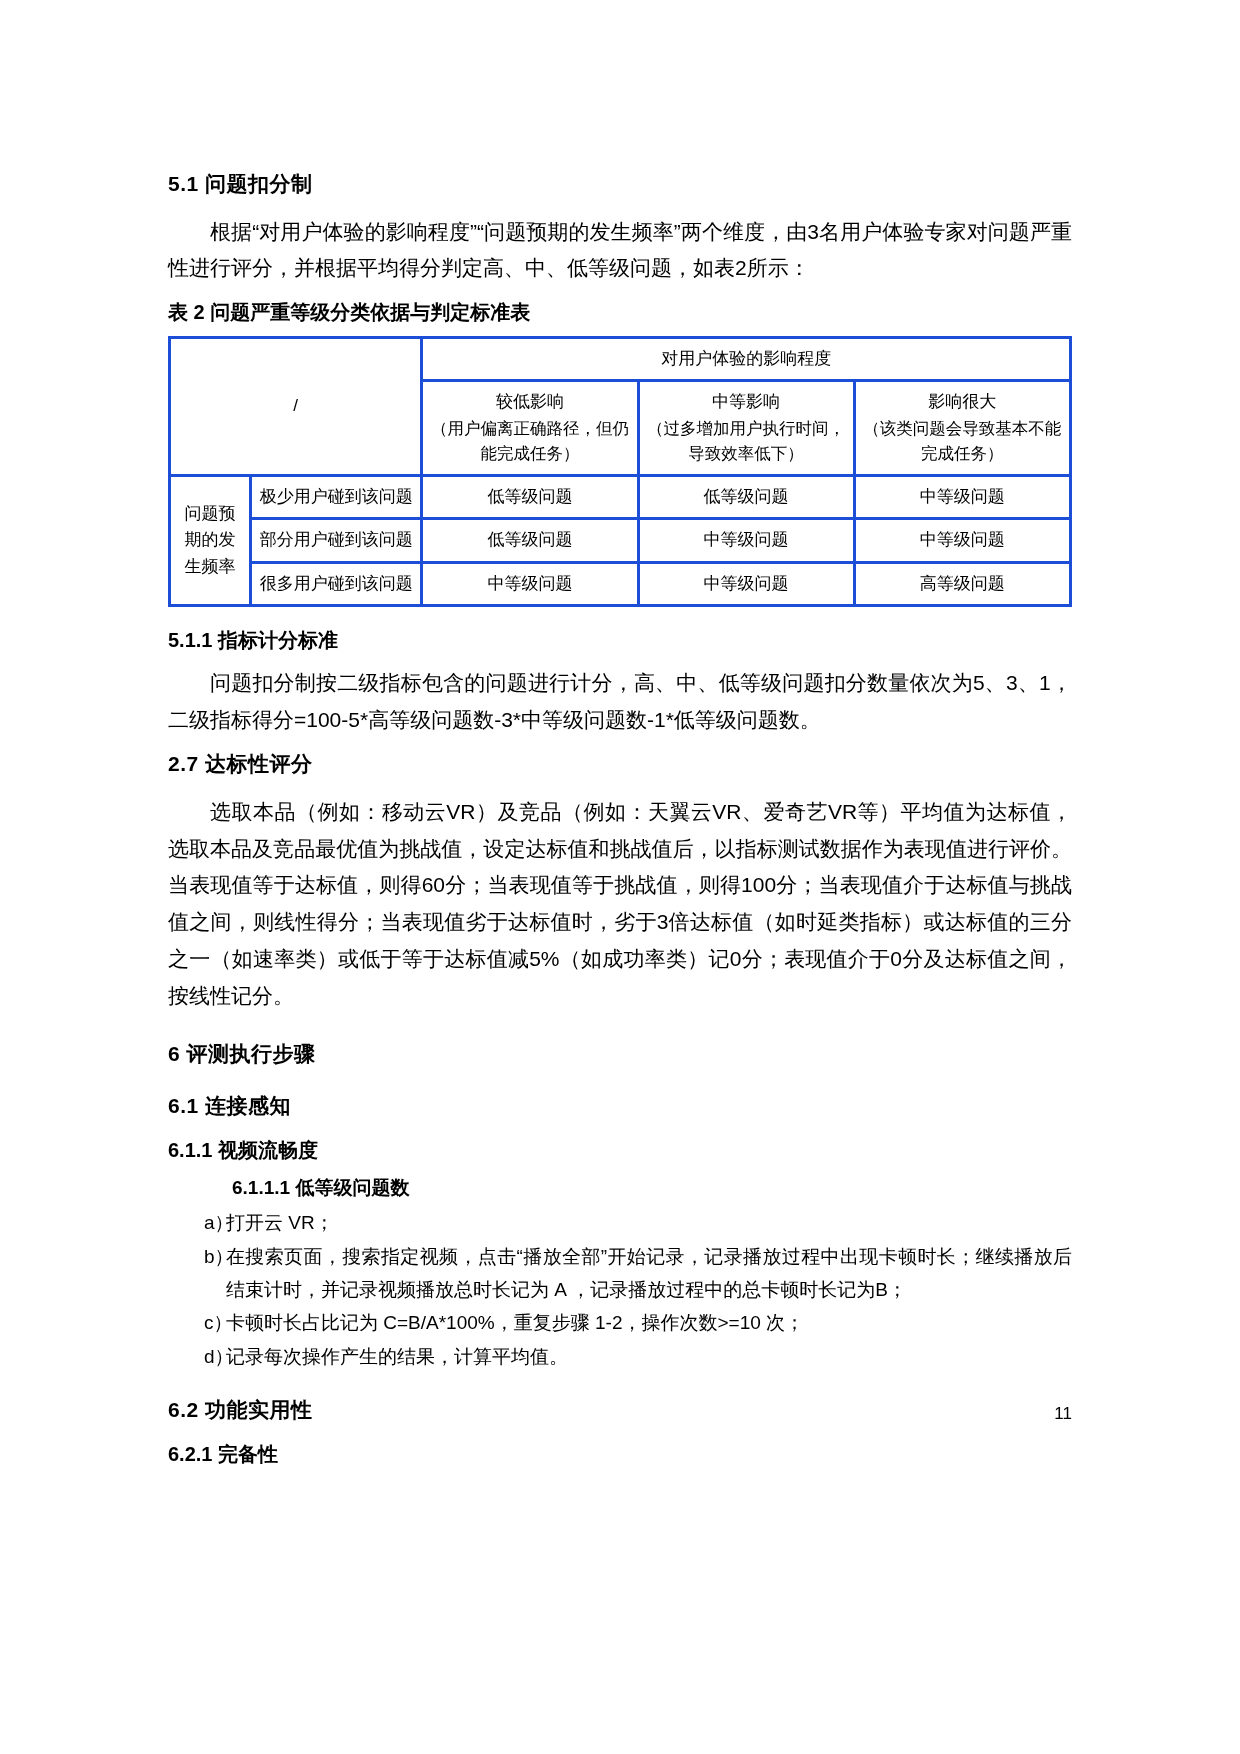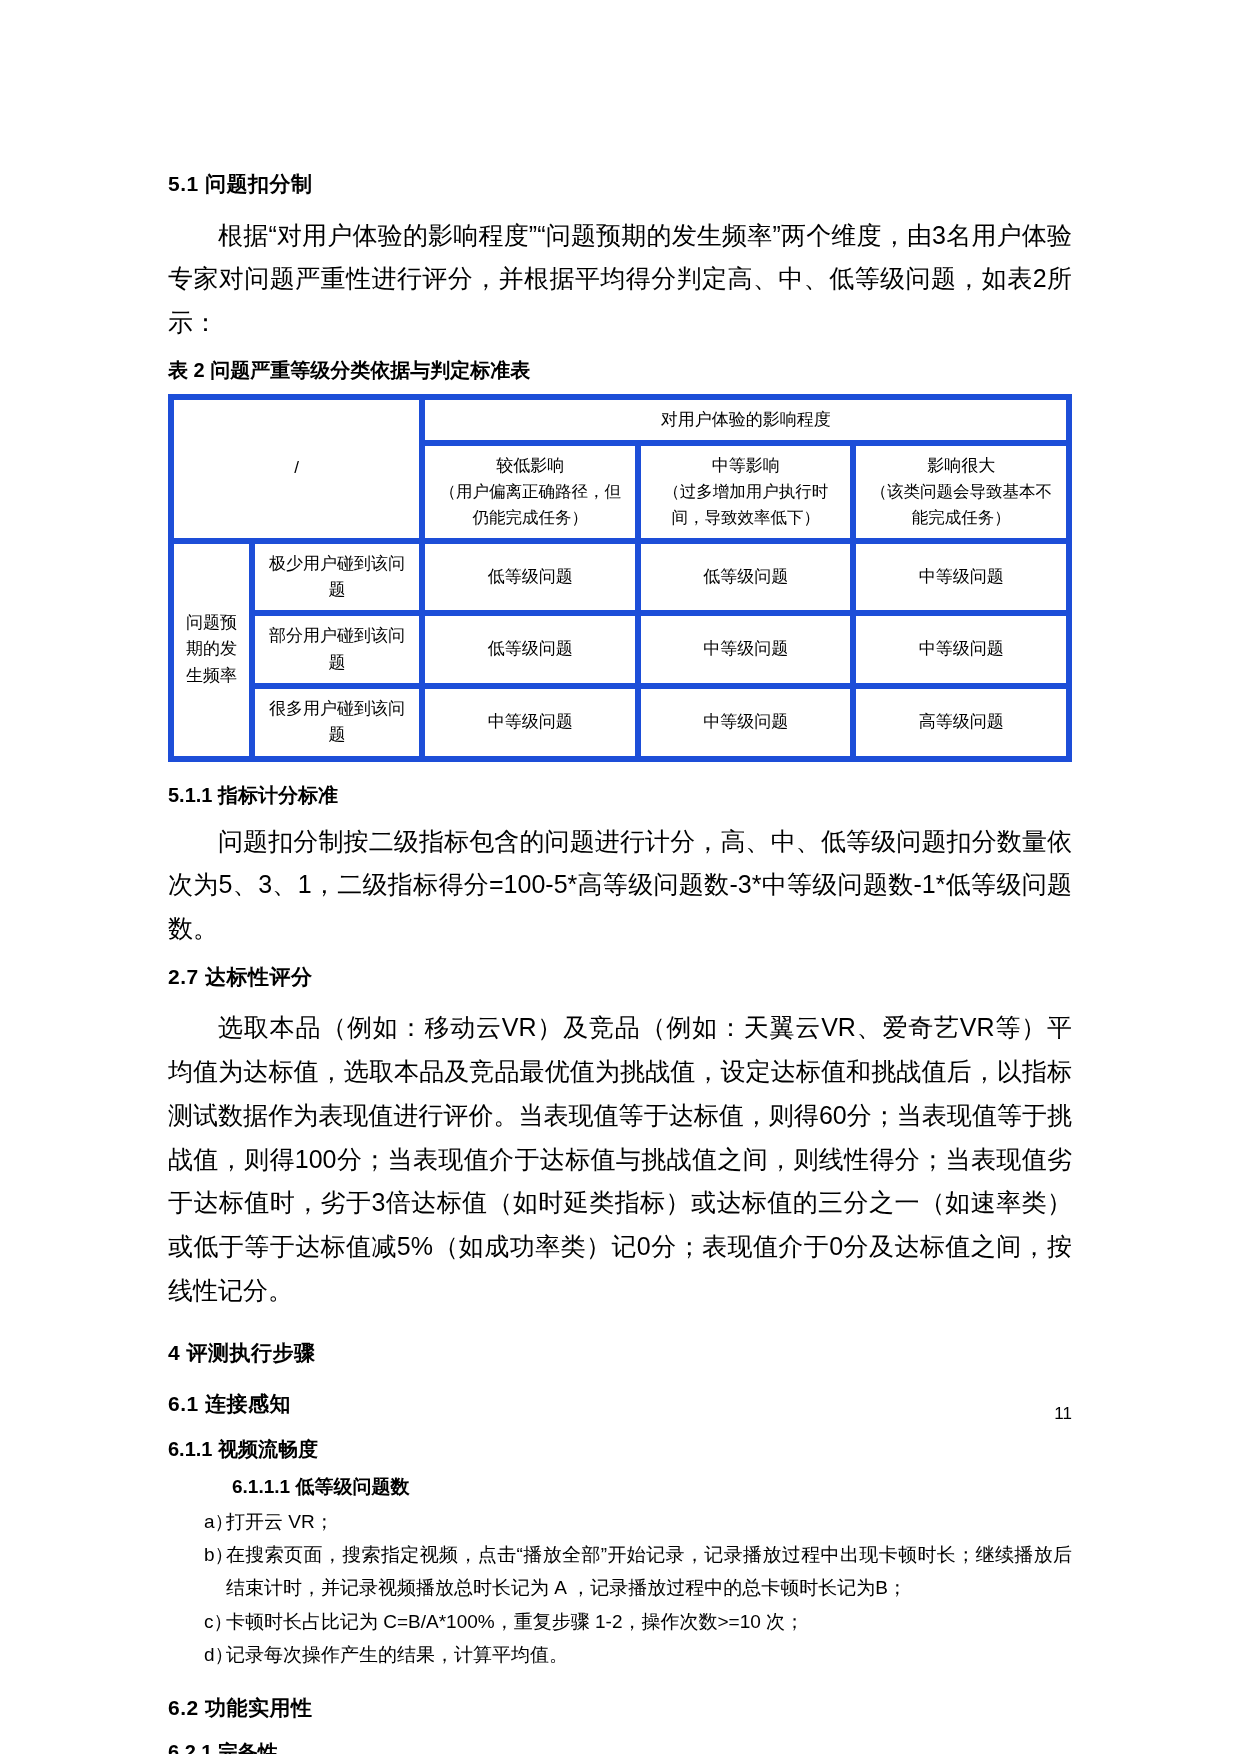--- a/index.html
+++ b/index.html
@@ -30,40 +30,40 @@
     margin: 0 0 14px 0;
     line-height: 1.5;
   }
   .h-lvl3 {
     font-size: 20px;
     font-weight: bold;
     margin: 0 0 10px 0;
     line-height: 1.5;
   }
   .para {
-    font-size: 25px;
+    font-size: 21px;
     line-height: 1.75;
     text-align: justify;
     margin: 0 0 10px 0;
     text-indent: 2em;
   }
   .tbl-caption {
     font-size: 20px;
     font-weight: bold;
     text-align: left;
     margin: 12px 0 10px 0;
   }
   table.sev {
     border-collapse: collapse;
     width: 100%;
     table-layout: fixed;
     margin-bottom: 18px;
   }
   table.sev td {
-    border: 6px solid #1d4ed8;
+    border: 3px solid #1d4ed8;
     text-align: center;
     vertical-align: middle;
     font-size: 17px;
     line-height: 1.55;
     padding: 7px 6px;
   }
   .cell-head-wide { font-size: 18px; }
   .cell-sub { font-size: 16.5px; }
   .col-a { width: 9%; }
   .col-b { width: 19%; }
@@ -170,21 +170,21 @@
     </tbody>
   </table>
 
   <h3 class="h-lvl3">5.1.1   指标计分标准</h3>
   <p class="para">问题扣分制按二级指标包含的问题进行计分，高、中、低等级问题扣分数量依次为5、3、1，二级指标得分=100-5*高等级问题数-3*中等级问题数-1*低等级问题数。</p>
 
   <h2 class="h-lvl2">2.7   达标性评分</h2>
   <p class="para">选取本品（例如：移动云VR）及竞品（例如：天翼云VR、爱奇艺VR等）平均值为达标值，选取本品及竞品最优值为挑战值，设定达标值和挑战值后，以指标测试数据作为表现值进行评价。当表现值等于达标值，则得60分；当表现值等于挑战值，则得100分；当表现值介于达标值与挑战值之间，则线性得分；当表现值劣于达标值时，劣于3倍达标值（如时延类指标）或达标值的三分之一（如速率类）或低于等于达标值减5%（如成功率类）记0分；表现值介于0分及达标值之间，按线性记分。</p>
 
   <div class="sp-14"></div>
-  <h2 class="h-lvl2">4   评测执行步骤</h2>
+  <h2 class="h-lvl2">6   评测执行步骤</h2>
 
   <div class="sp-6"></div>
   <h2 class="h-lvl2">6.1   连接感知</h2>
 
   <h3 class="h-lvl3">6.1.1   视频流畅度</h3>
 
   <div class="sub-head">6.1.1.1   低等级问题数</div>
 
   <div class="list-wrap">
     <div class="list-row">

